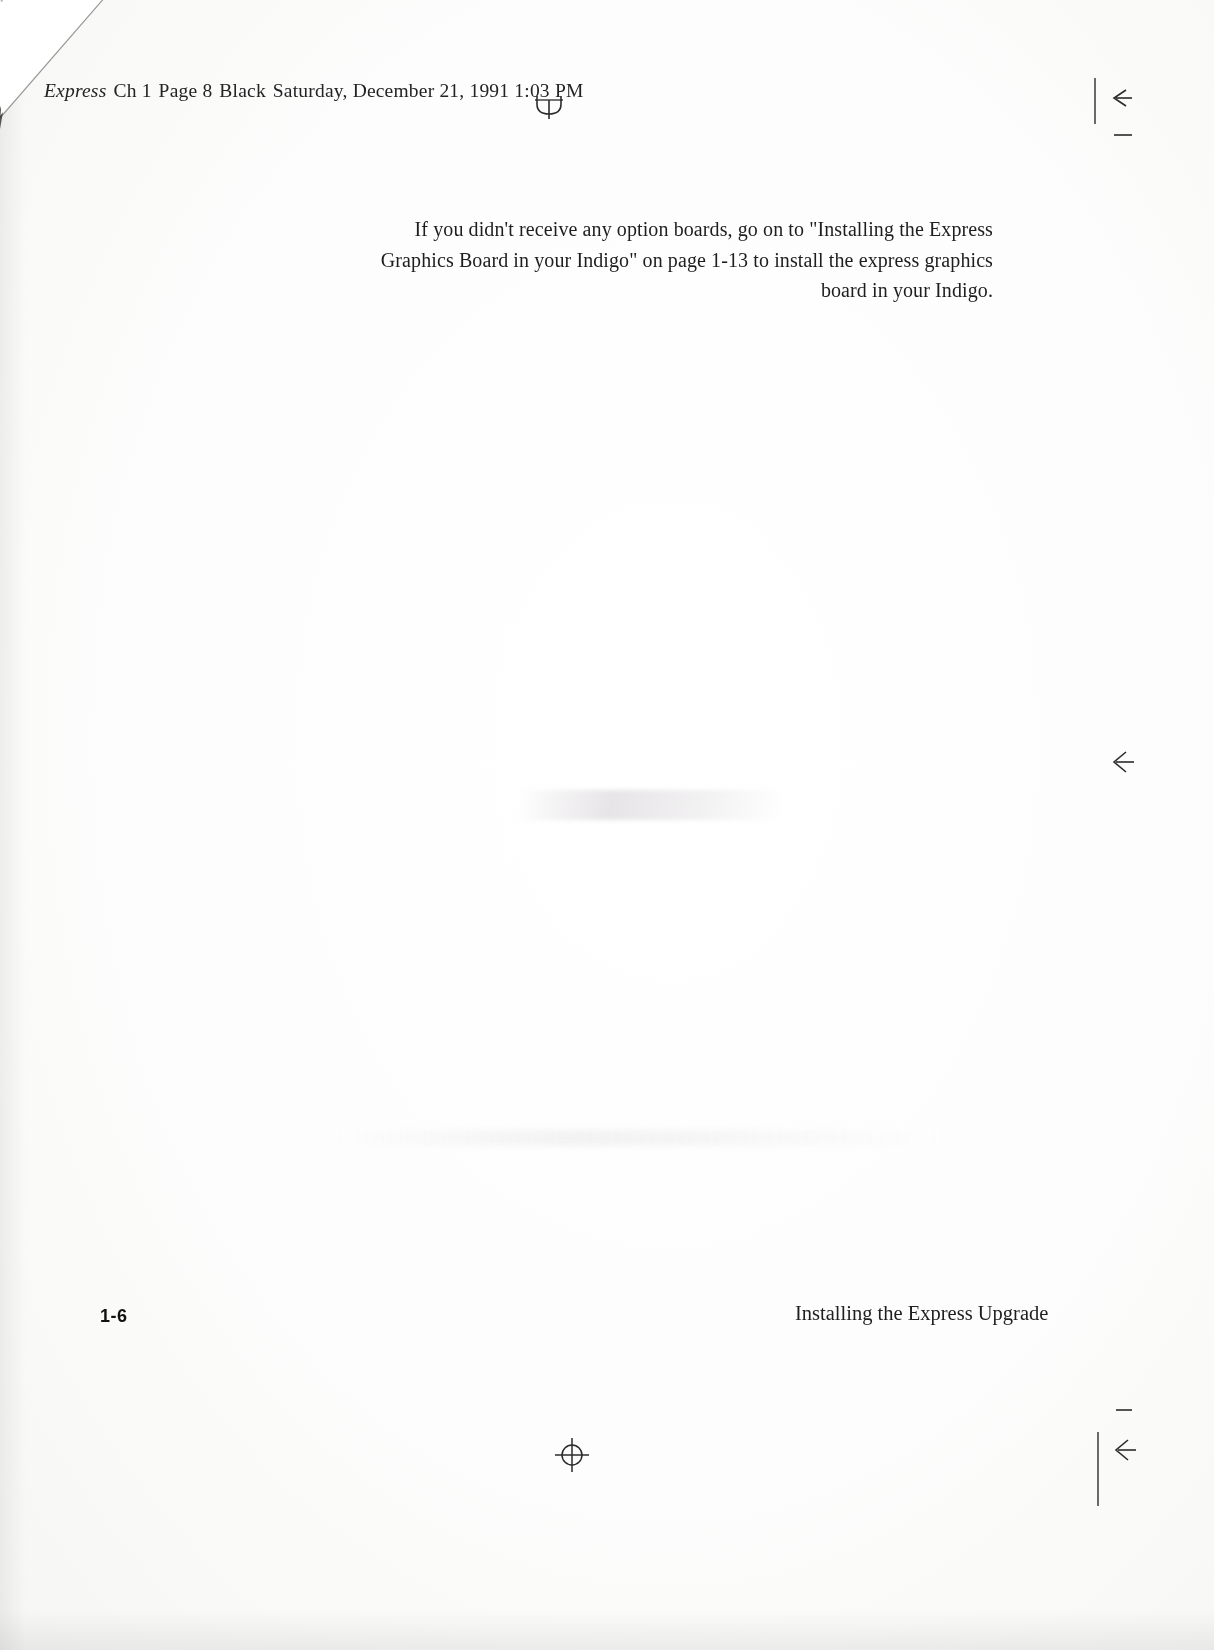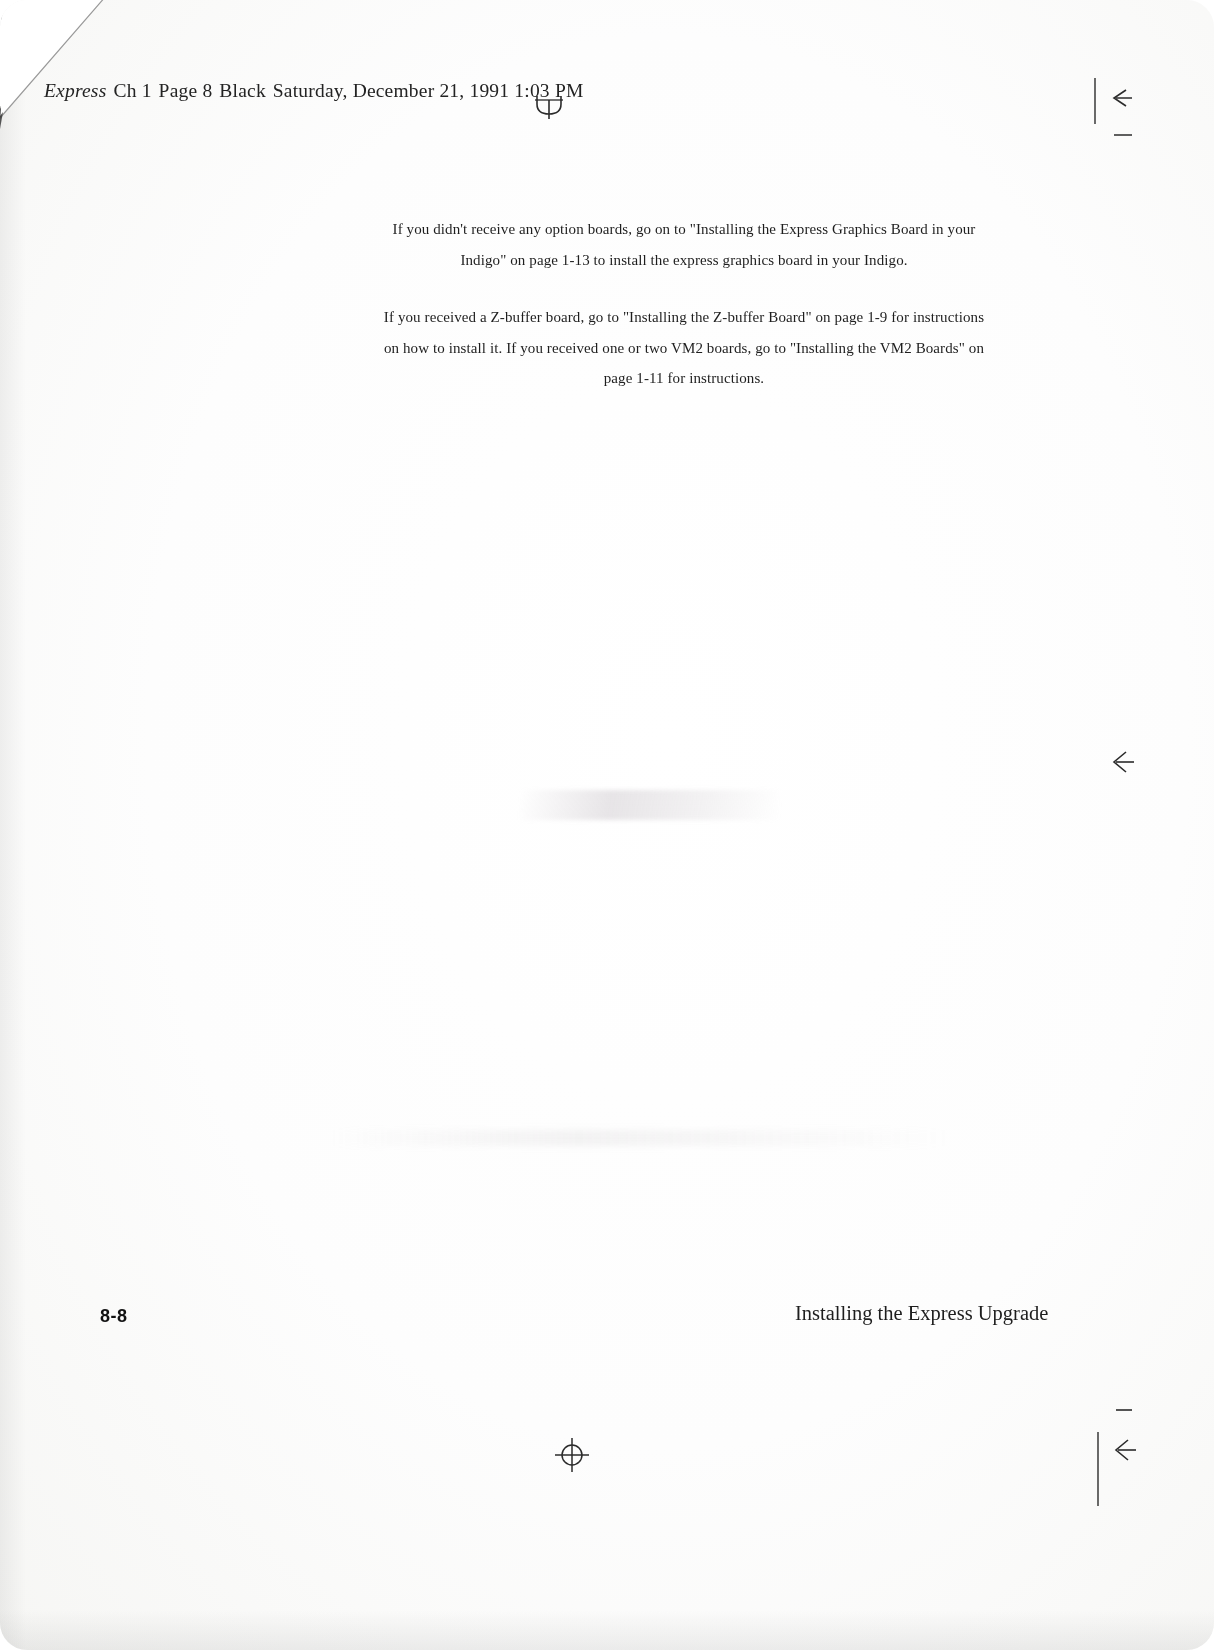--- a/index.html
+++ b/index.html
@@ -8,21 +8,20 @@
     background: #ffffff;
   }
   .page {
     position: relative;
     width: 1214px;
     height: 1650px;
     background: #fefefe;
     overflow: hidden;
     font-family: "Liberation Serif", serif;
     color: #1b1b1b;
-    border-radius: 27px;
   }
 
   
   .paper-tint {
     position: absolute;
     inset: 0;
     background:
       radial-gradient(ellipse at 55% 45%, #ffffff 0%, #fdfdfd 55%, #f6f6f4 100%);
     pointer-events: none;
   }
@@ -93,23 +92,23 @@
   }
 
   
   .body-col {
     position: absolute;
     top: 214px;
     left: 375px;
     width: 626px;
   }
   .para {
-    font-size: 15px;
+    font-size: 20px;
     line-height: 30.5px;
-    text-align: center;
+    text-align: right;
     margin: 0 8px 27px 0;
     color: #1e1e1e;
     letter-spacing: 0.1px;
   }
 
   
   .folio {
     position: absolute;
     top: 1306px;
     left: 100px;
@@ -216,22 +215,21 @@
 
   <svg class="reg-right-bottom" viewBox="0 0 50 110">
     <line x1="40" y1="12" x2="24" y2="12" stroke="#2b2b2b" stroke-width="1.6"></line>
     <path d="M36,42 L24,52 L36,62" fill="none" stroke="#2b2b2b" stroke-width="1.6"></path>
     <line x1="26" y1="52" x2="44" y2="52" stroke="#2b2b2b" stroke-width="1.6"></line>
     <line x1="6" y1="34" x2="6" y2="108" stroke="#2b2b2b" stroke-width="1.4"></line>
   </svg>
 
   <div class="body-col">
     <p class="para">If you didn't receive any option boards, go on to "Installing the Express Graphics Board in your Indigo" on page 1-13 to install the express graphics board in your Indigo.</p>
-    <p class="para">If you received a Z-buffer board, go to "Installing the Z-buffer Board" on page 1-9 for instructions on how to install it. If you received one or two VM2 boards, go to "Installing the VM2 Boards" on page 1-11 for instructions.</p>
   </div>
 
   <div class="smudge-a"></div>
   <div class="smudge-b"></div>
 
-  <div class="folio">8-8</div>
+  <div class="folio">1-6</div>
   <div class="runfoot">Installing the Express Upgrade</div>
 
 </div>
 
 </body></html>

